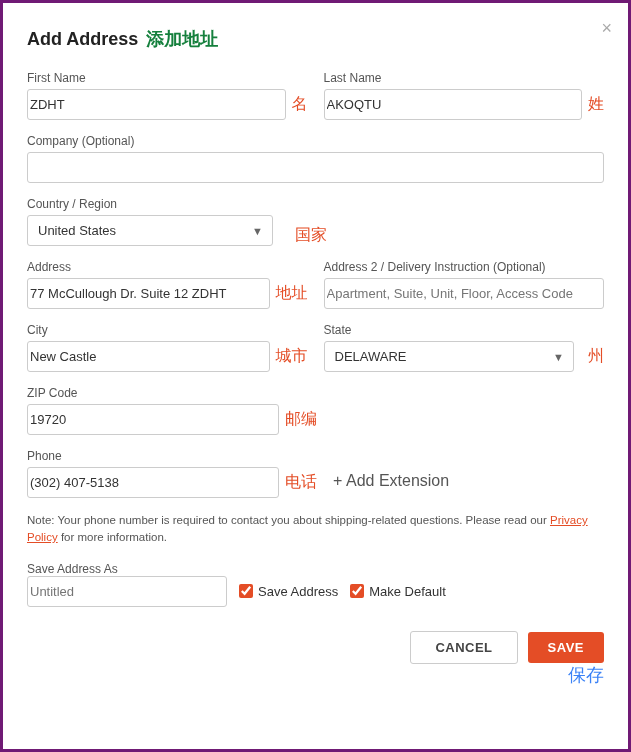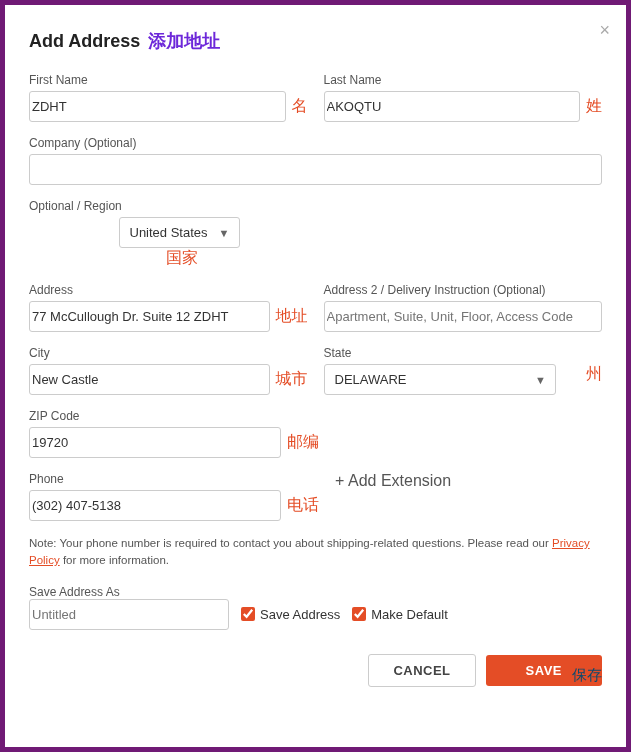--- a/index.html
+++ b/index.html
@@ -11,38 +11,38 @@
       justify-content: center;
       min-height: 100vh;
       font-size: 13px;
     }
     .modal {
       background: #fff;
       width: 631px;
       min-height: 752px;
       padding: 24px 24px 20px 24px;
       position: relative;
-      border: 5px solid #701a75;
+      border: 3px solid #701a75;
       box-shadow: 0 2px 10px rgba(0,0,0,0.15);
     }
     .modal-header {
       display: flex;
       align-items: center;
       margin-bottom: 20px;
     }
     .modal-title-en {
       font-size: 18px;
       font-weight: bold;
       color: #222;
       margin-right: 8px;
     }
     .modal-title-cn {
       font-size: 18px;
       font-weight: bold;
-      color: #6d28d9;
+      color: #15803d;
     }
     .close-btn {
       position: absolute;
       top: 16px;
       right: 16px;
       font-size: 18px;
       color: #aaa;
       cursor: pointer;
       background: none;
       border: none;
@@ -160,33 +160,33 @@
       border: 1px solid #ccc;
       background: #fff;
       color: #444;
       font-size: 13px;
       font-weight: bold;
       border-radius: 3px;
       cursor: pointer;
       letter-spacing: 0.5px;
     }
     .btn-save {
-      padding: 8px 40px;
+      padding: 8px 20px;
       border: none;
       background: #e44d26;
       color: #fff;
       font-size: 13px;
       font-weight: bold;
       border-radius: 3px;
       cursor: pointer;
       letter-spacing: 0.5px;
     }
     .btn-save-cn {
-      color: #0c4a6e;
-      font-size: 15px;
+      color: #3b82f6;
+      font-size: 18px;
       position: absolute;
       right: 24px;
       bottom: 62px;
     }
     .add-extension {
       font-size: 13px;
       color: #555;
       cursor: pointer;
       white-space: nowrap;
       margin-top: 24px;
@@ -226,22 +226,22 @@
 
   <div class="form-row">
     <div class="form-group full">
       <label>Company (Optional)</label>
       <input type="text" style="">
     </div>
   </div>
 
   <div class="form-row">
     <div class="form-group" style="max-width:300px;">
-      <label>Optional / Region</label>
-      <div style="display:flex;align-items:center;gap:0;flex-direction:column;">
+      <label>Country / Region</label>
+      <div style="display:flex;align-items:flex-end;gap:16px;">
         <div class="select-wrapper" style="flex:1;">
           <select>
             <option>United States</option>
           </select>
           <span class="select-arrow">▼</span>
         </div>
         <span class="annotation">国家</span>
       </div>
     </div>
   </div>
@@ -263,21 +263,21 @@
   <div class="form-row">
     <div class="form-group">
       <label>City</label>
       <div class="input-with-annotation">
         <input type="text" value="New Castle" style="">
         <span class="annotation">城市</span>
       </div>
     </div>
     <div class="form-group">
       <label>State</label>
-      <div style="display:flex;gap:24px;">
+      <div style="display:flex;align-items:center;gap:8px;">
         <div class="select-wrapper" style="flex:1;">
           <select>
             <option>DELAWARE</option>
           </select>
           <span class="select-arrow">▼</span>
         </div>
         <span class="annotation">州</span>
       </div>
     </div>
   </div>
@@ -285,21 +285,21 @@
   <div class="form-row">
     <div class="form-group" style="max-width:290px;">
       <label>ZIP Code</label>
       <div class="input-with-annotation">
         <input type="text" value="19720" style="">
         <span class="annotation">邮编</span>
       </div>
     </div>
   </div>
 
-  <div class="form-row" style="align-items:flex-start;">
+  <div class="form-row" style="align-items:flex-end;">
     <div class="form-group" style="max-width:290px;">
       <label>Phone</label>
       <div class="input-with-annotation">
         <input type="text" value="(302) 407-5138" style="">
         <span class="annotation">电话</span>
       </div>
     </div>
     <div style="padding-bottom:8px;">
       <span class="add-extension">
         <span>+</span>

